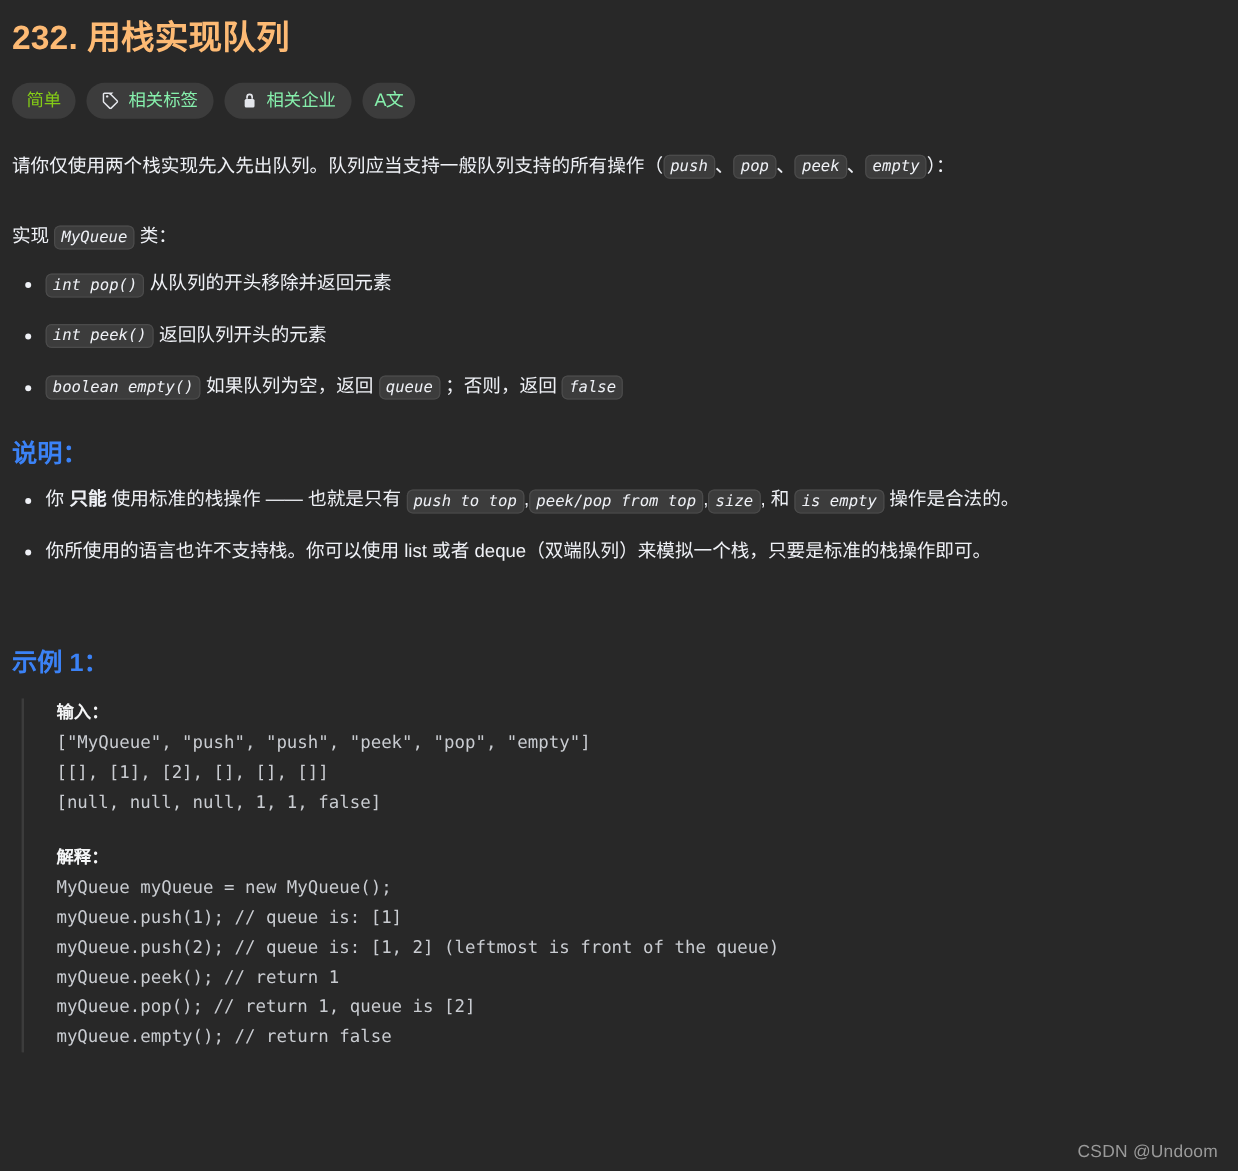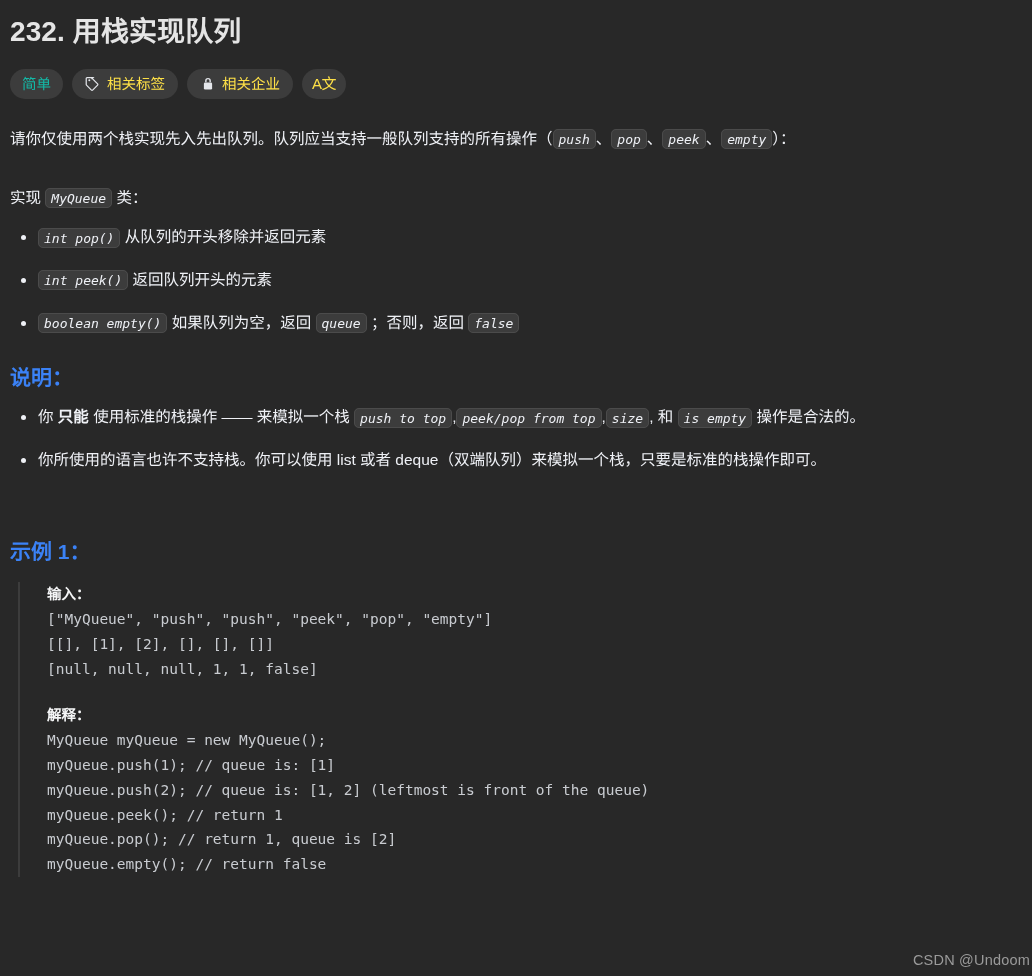--- a/index.html
+++ b/index.html
@@ -22,21 +22,21 @@
     padding: 14px 16px 0 9px;
     box-sizing: border-box;
     height: 100%;
   }
 
   
   .title {
     font-size: 28px;
     font-weight: 700;
     line-height: 1.32;
-    color: #e5e5e5;
+    color: #fdba74;
     margin: 0 0 0 1px;
     letter-spacing: 0.1px;
   }
 
   
   .badge-row {
     display: flex;
     align-items: center;
     gap: 9px;
     margin-top: 18px;
@@ -45,26 +45,26 @@
   .badge {
     display: inline-flex;
     align-items: center;
     gap: 7px;
     background: #3c3c3c;
     border-radius: 21px;
     height: 30px;
     padding: 0 13px;
     font-size: 14.5px;
     line-height: 1;
-    color: #fde047;
+    color: #86efac;
     white-space: nowrap;
     box-sizing: border-box;
   }
   .badge.difficulty {
-    color: #14b8a6;
+    color: #84cc16;
     padding: 0 12px;
     justify-content: flex-end;
   }
   .badge .ic {
     display: inline-flex;
     align-items: center;
     justify-content: center;
     width: 15px;
     height: 15px;
     flex: none;
@@ -154,21 +154,21 @@
     color: #c9ccd1;
     margin: 0;
     white-space: pre;
     overflow: visible;
   }
   .gap { height: 21px; }
 
   
   .watermark {
     position: absolute;
-    right: 2px;
+    right: 17px;
     bottom: 8px;
     font-size: 14.5px;
     color: #9a9a9a;
     letter-spacing: 0.2px;
   }
 </style>
 </head>
 <body>
 
 <div class="page">
@@ -225,21 +225,21 @@
     <li>
       <code class="chip">boolean empty()</code>
       <span>如果队列为空，返回 </span><code class="chip">queue</code><span> ；否则，返回 </span><code class="chip">false</code>
     </li>
   </ul>
 
   <p class="section-head">说明：</p>
 
   <ul class="bullets">
     <li>
-      <span>你 </span><b class="em">只能</b><span> 使用标准的栈操作 —— 来模拟一个栈 </span><code class="chip">push to top</code><span>,</span><code class="chip">peek/pop from top</code><span>,</span><code class="chip">size</code><span>, 和 </span><code class="chip">is empty</code><span> 操作是合法的。</span>
+      <span>你 </span><b class="em">只能</b><span> 使用标准的栈操作 —— 也就是只有 </span><code class="chip">push to top</code><span>,</span><code class="chip">peek/pop from top</code><span>,</span><code class="chip">size</code><span>, 和 </span><code class="chip">is empty</code><span> 操作是合法的。</span>
     </li>
     <li>
       <span>你所使用的语言也许不支持栈。你可以使用 list 或者 deque（双端队列）来模拟一个栈，只要是标准的栈操作即可。</span>
     </li>
   </ul>
 
   <p class="section-head spaced">示例 1：</p>
 
   <div class="example-block">
     <p class="ex-label">输入：</p>

